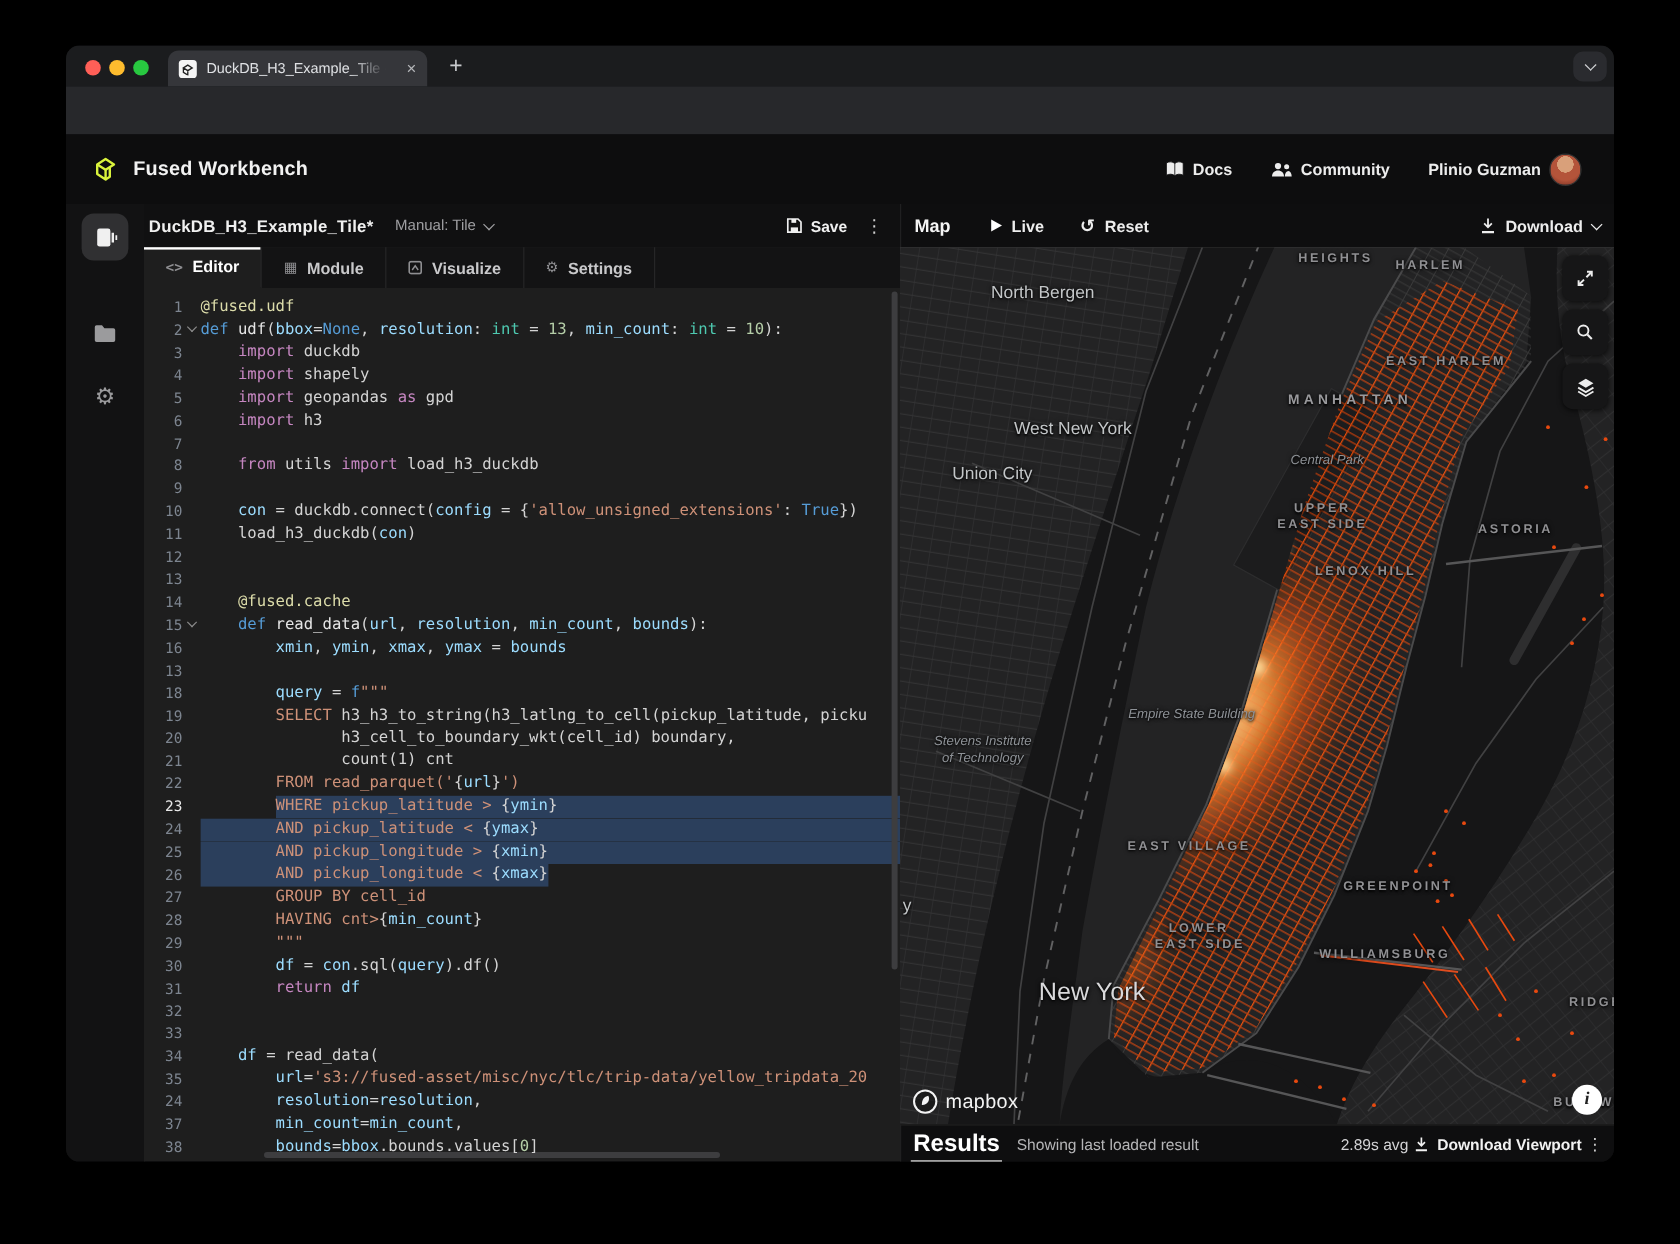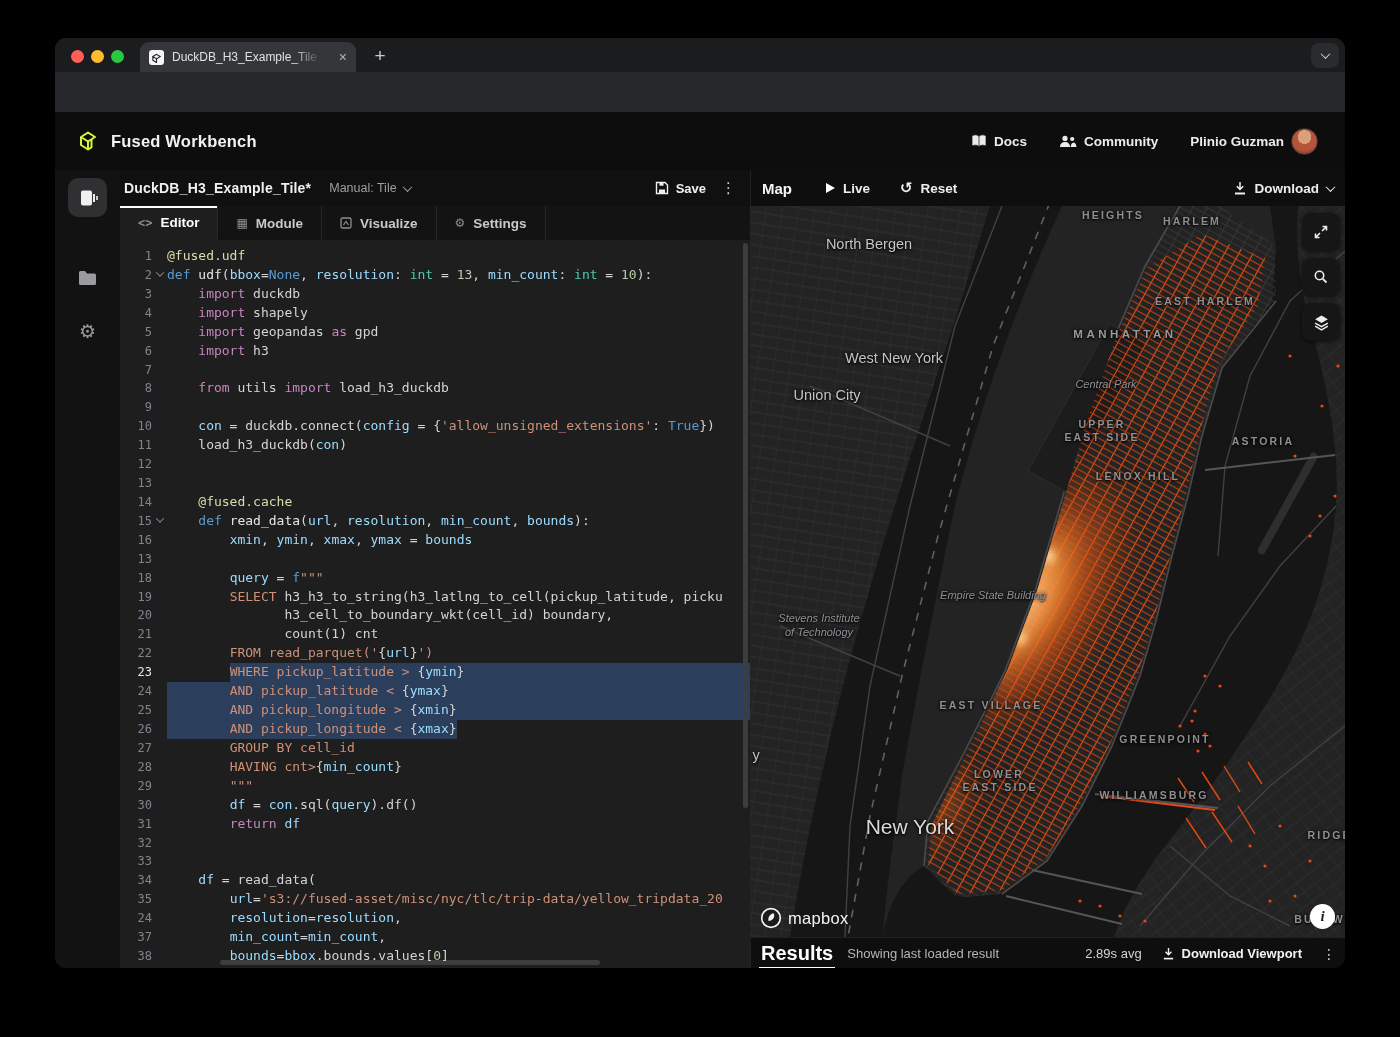--- a/index.html
+++ b/index.html
@@ -103,21 +103,21 @@
           font-size:16.5px;font-weight:500;letter-spacing:.3px;opacity:.95;}
   .infobtn{position:absolute;right:10px;bottom:8px;width:25px;height:25px;border-radius:50%;background:#fff;
            color:#222;font-family:"Liberation Serif",serif;font-weight:700;font-style:italic;font-size:15px;
            display:flex;align-items:center;justify-content:center;}
   .resbar{position:absolute;left:695px;top:899px;width:595px;height:31px;background:#0e0e0f;
           border-top:1px solid #202021;border-left:1px solid #202021;display:flex;align-items:center;}
   .res-tab{margin-left:8px;font-size:20px;font-weight:700;color:#fff;position:relative;height:100%;
            display:flex;align-items:center;padding:0 2px;}
   .res-tab::after{content:'';position:absolute;left:0;right:0;bottom:0;height:2px;background:#fff;}
   .res-status{margin-left:12px;font-size:13px;color:#b5b5b7;}
-  .res-right{position:absolute;right:10px;display:flex;align-items:center;gap:20px;}
+  .res-right{position:absolute;right:10px;display:flex;align-items:center;gap:4px;}
   .res-avg{font-size:13px;color:#d3d3d5;}
   .res-dl{display:flex;align-items:center;gap:7px;color:#f2f2f2;font-size:13px;font-weight:600;}
   svg{display:block;}
 </style>
 </head>
 <body>
 
 <div class="stage">
   <div class="window">
 

